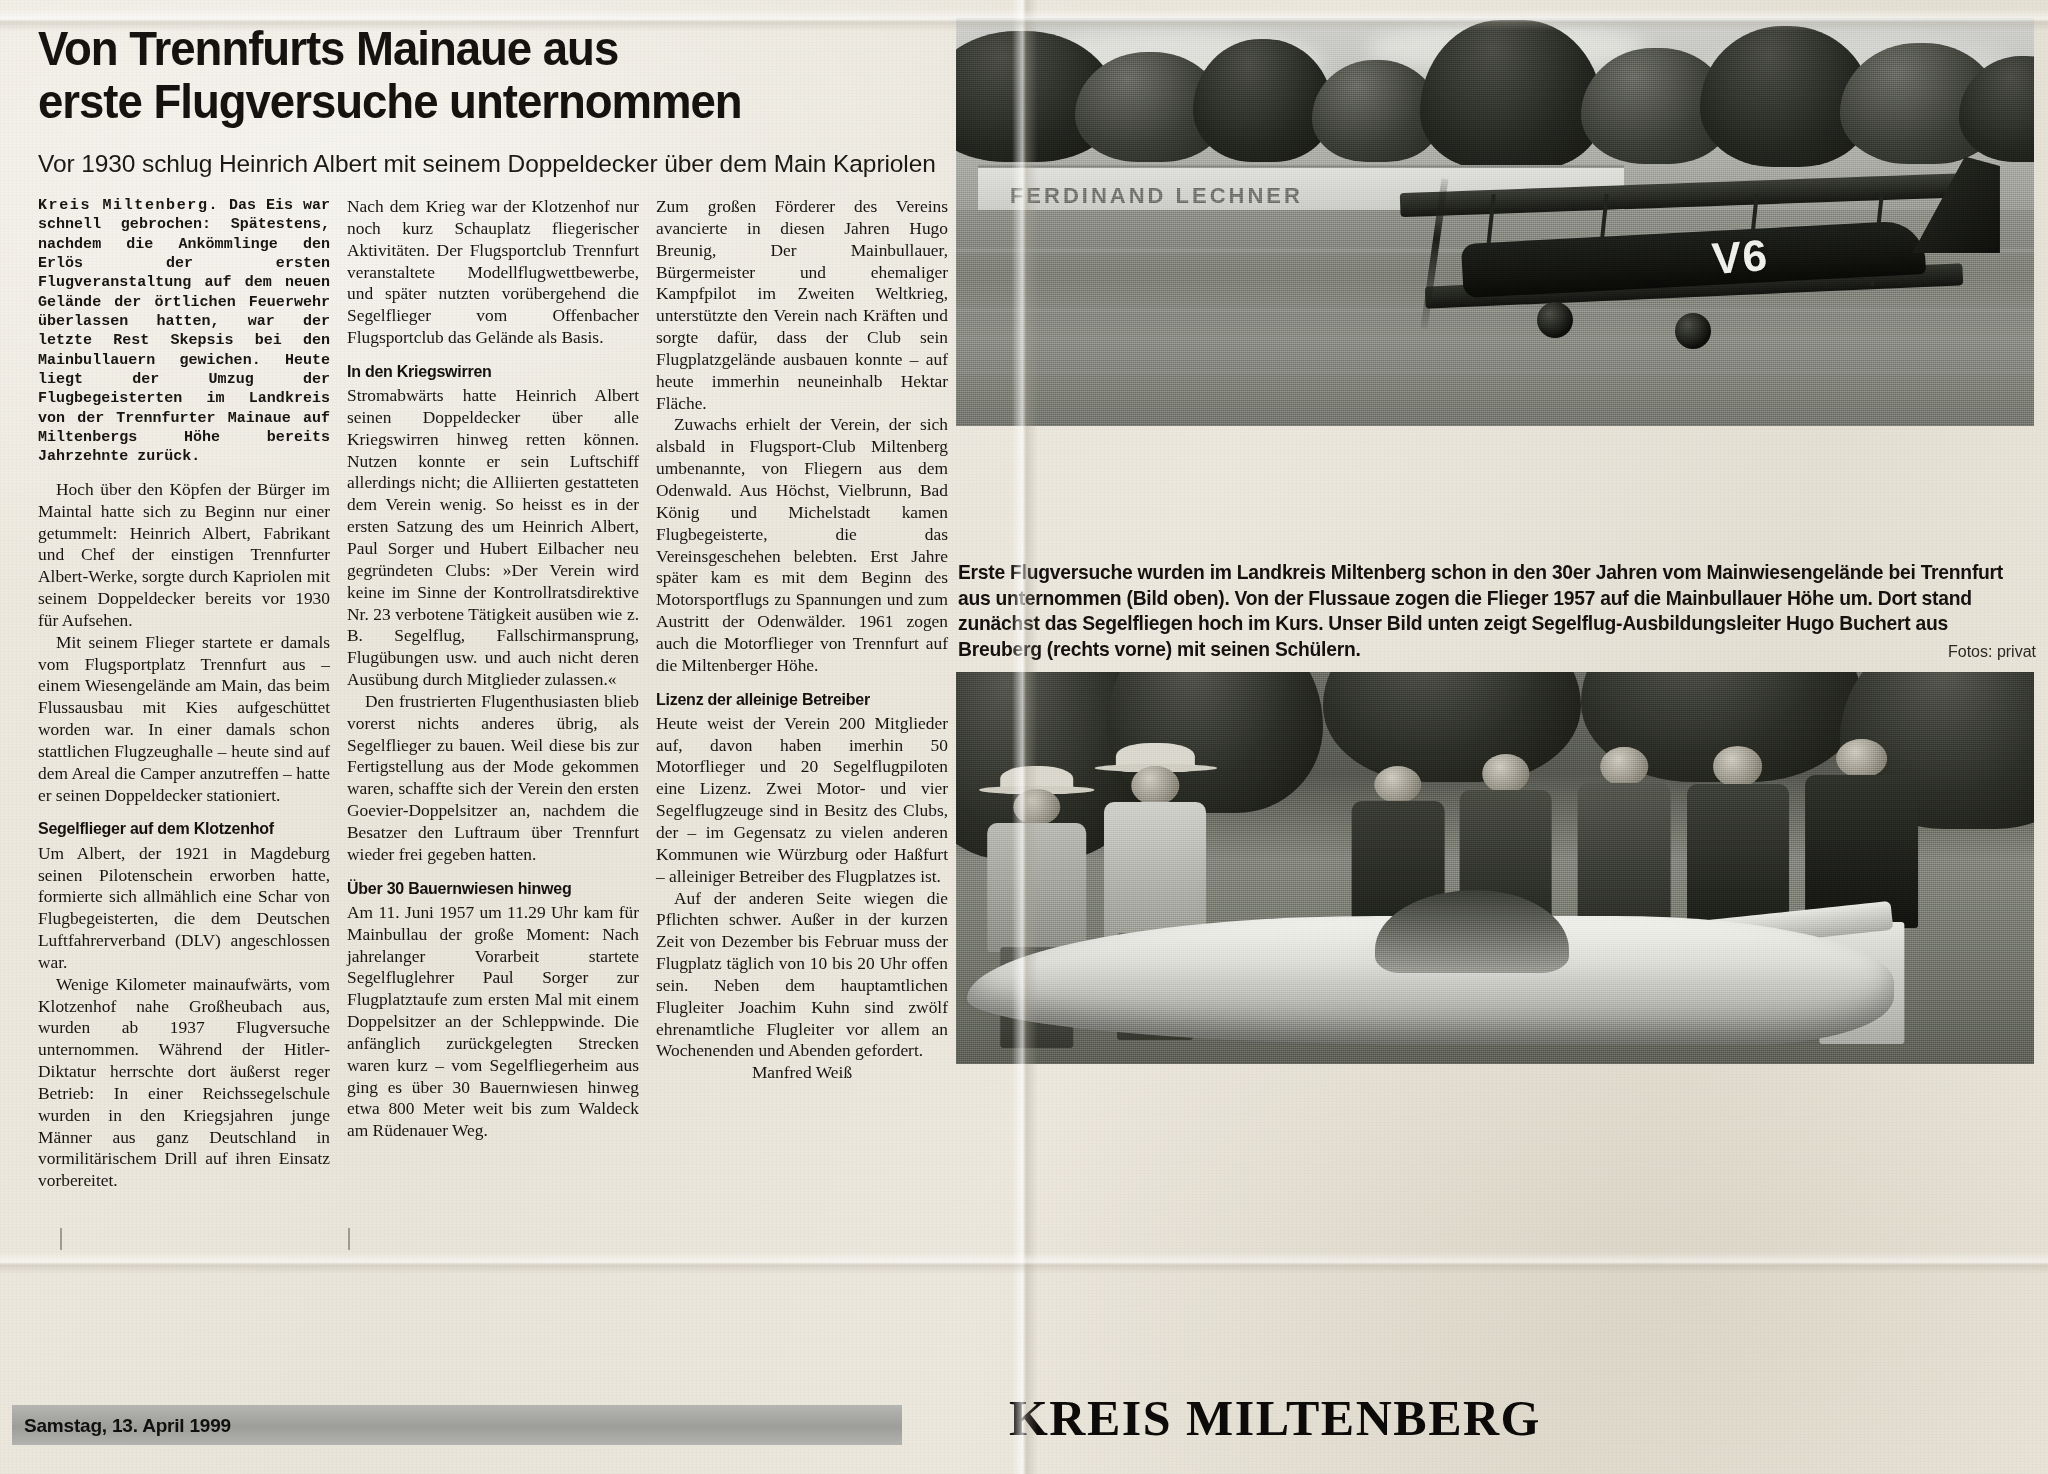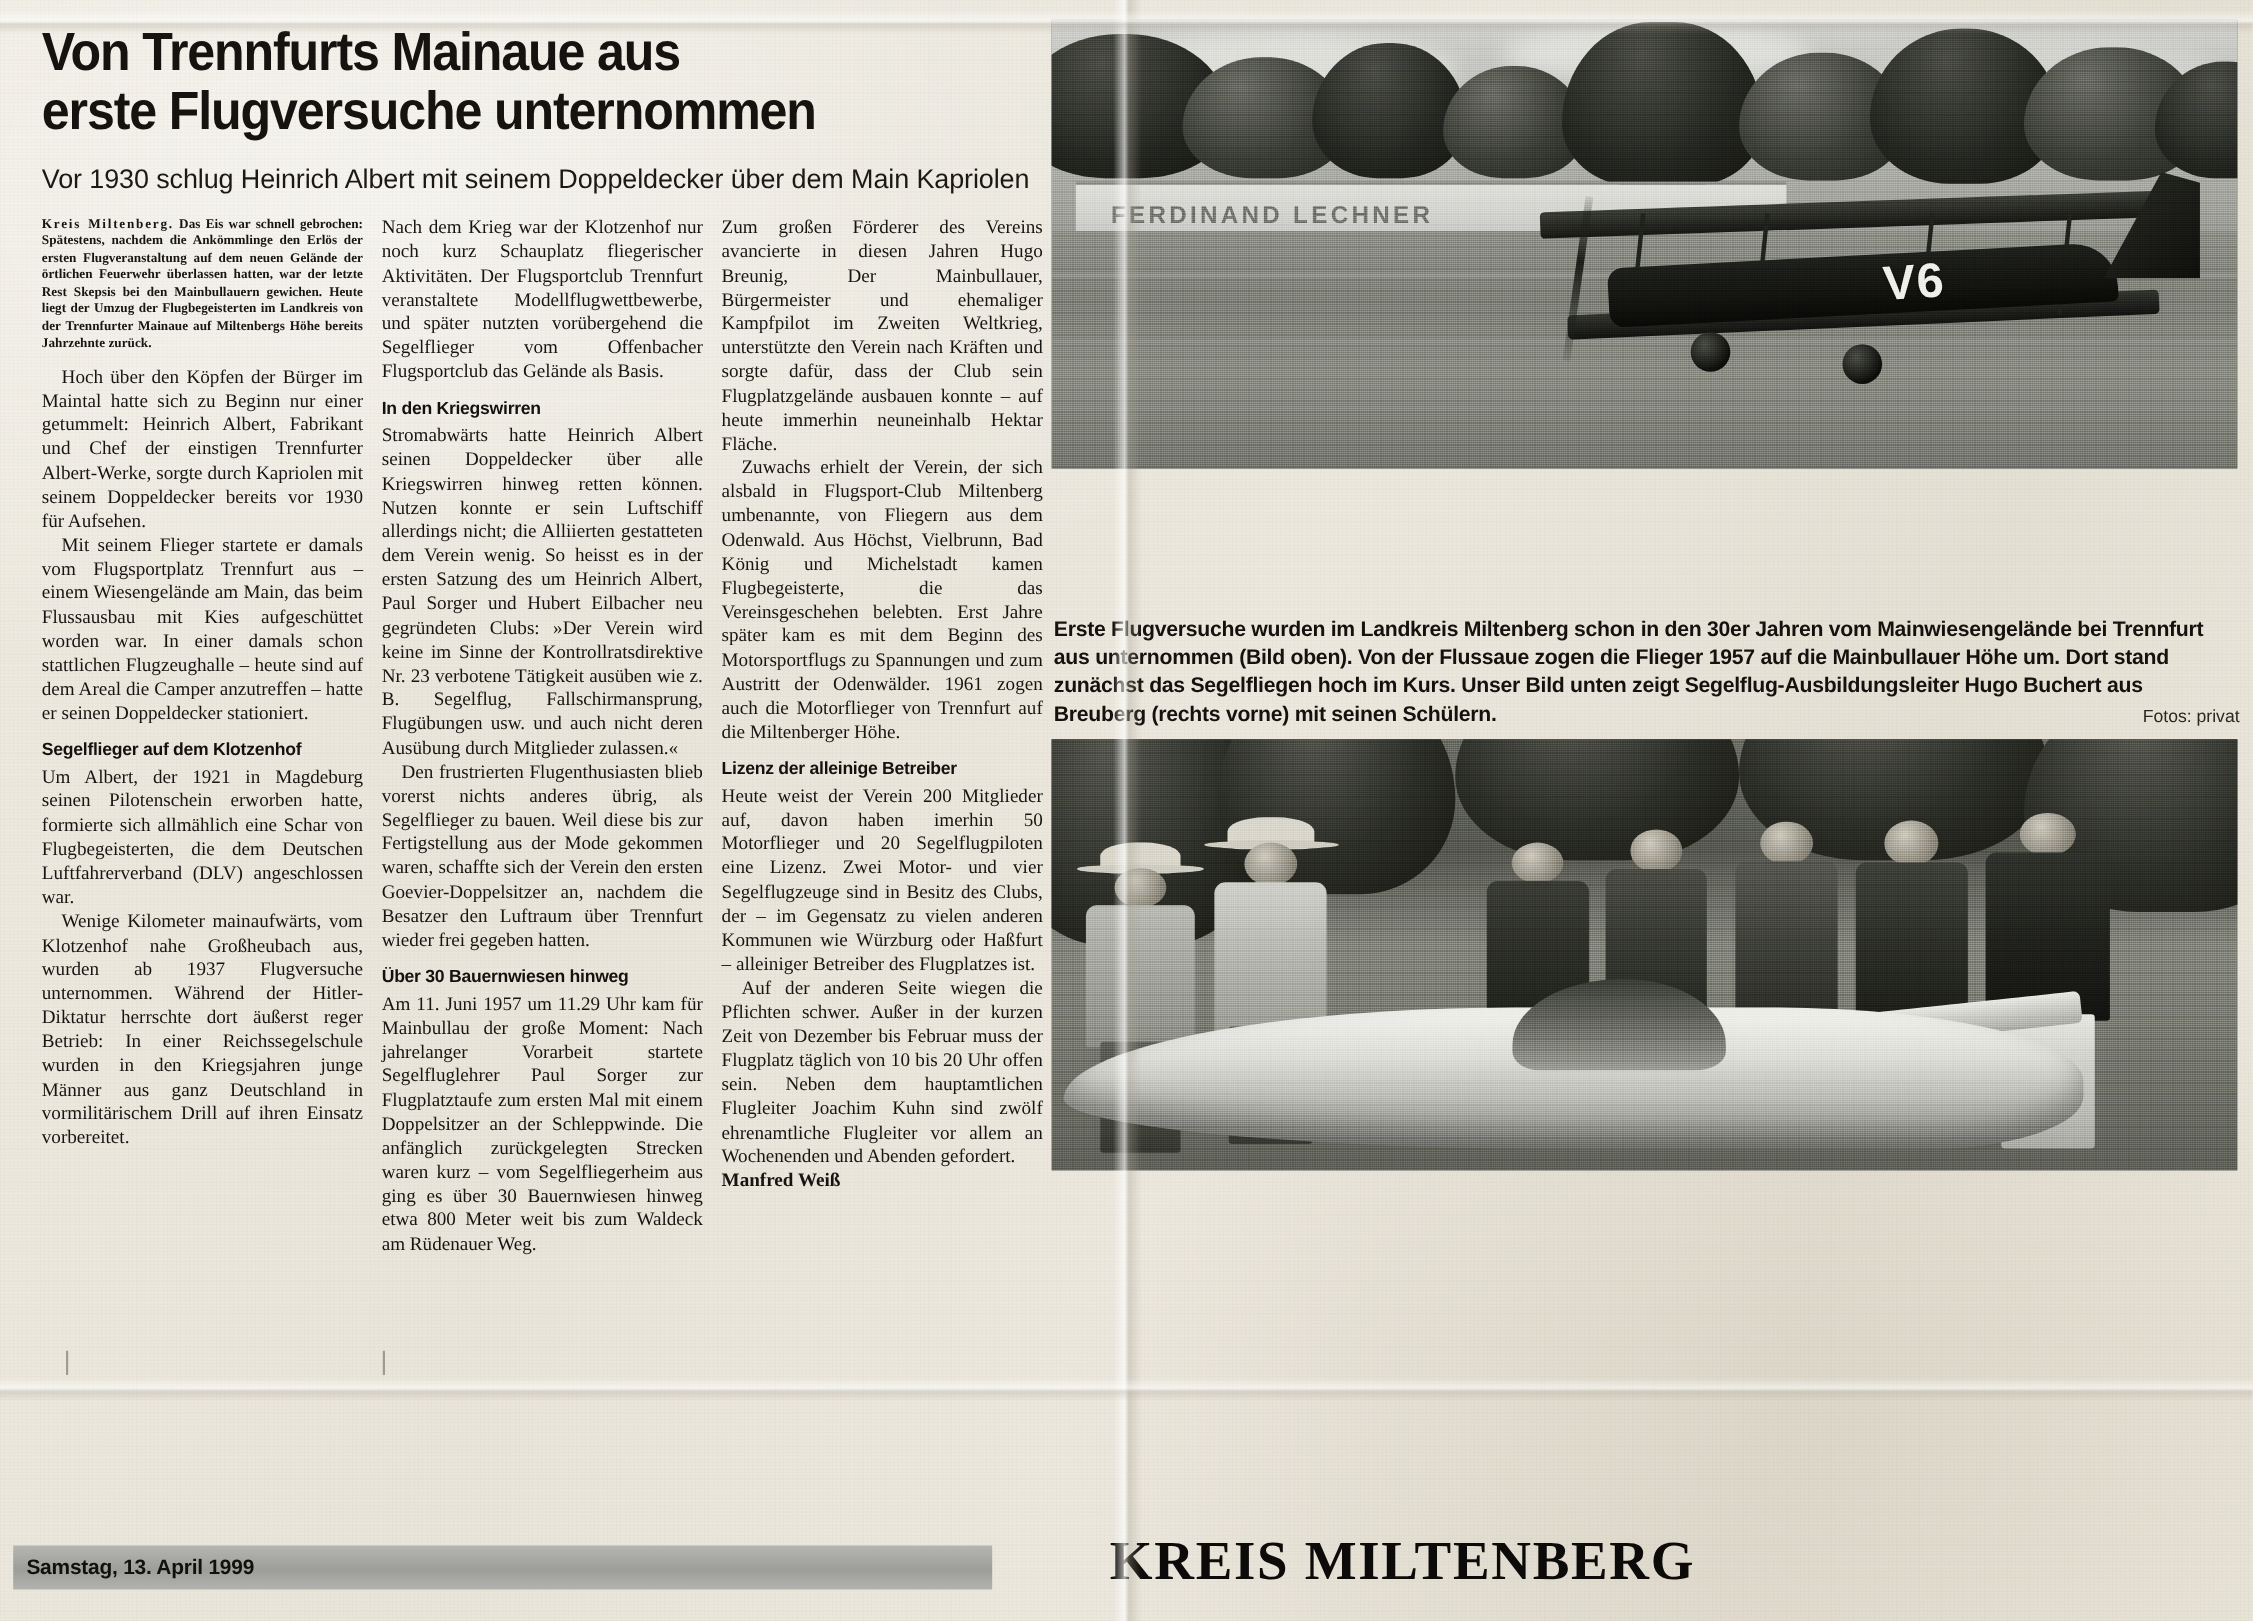--- a/index.html
+++ b/index.html
@@ -64,38 +64,39 @@
     text-align:justify;
     hyphens:manual;
   }
   #col1{left:38px;}
   #col2{left:347px;}
   #col3{left:656px;}
   .col p{margin:0;text-indent:18px;}
   .col p.first{text-indent:0;}
   .lead{
     font-weight:700;
-    font-size:12px;line-height:1.29;
+    font-size:15px;line-height:1.29;
     letter-spacing:.02px;
     margin:0 0 12px 0 !important;
     text-indent:0 !important;
+    font-family:Liberation Mono, monospace;
   }
   .lead .loc{letter-spacing:1.6px;}
   .sub{
     font-family:"Liberation Sans", sans-serif;
     font-weight:700;
     font-size:16px;
     line-height:1.2;
     color:#14110e;
     margin:13px 0 4px 0;
     text-indent:0;
     text-align:left;
     letter-spacing:-.25px;
   }
-  .byline{text-align:left;display:block;font-weight:bold;}
+  .byline{text-align:center;display:block;}
 
   
   .photo{position:absolute;overflow:hidden;background:#6f6f6c;}
   #photo-top{left:956px;top:18px;width:1078px;height:408px;}
   #photo-bottom{left:956px;top:672px;width:1078px;height:392px;}
   .ph-grain{
     position:absolute;inset:0;opacity:.55;mix-blend-mode:overlay;
     background-image:
       repeating-linear-gradient(0deg, rgba(255,255,255,.22) 0 1px, rgba(0,0,0,.18) 1px 2px),
       repeating-linear-gradient(90deg, rgba(255,255,255,.14) 0 1px, rgba(0,0,0,.12) 1px 2px);

